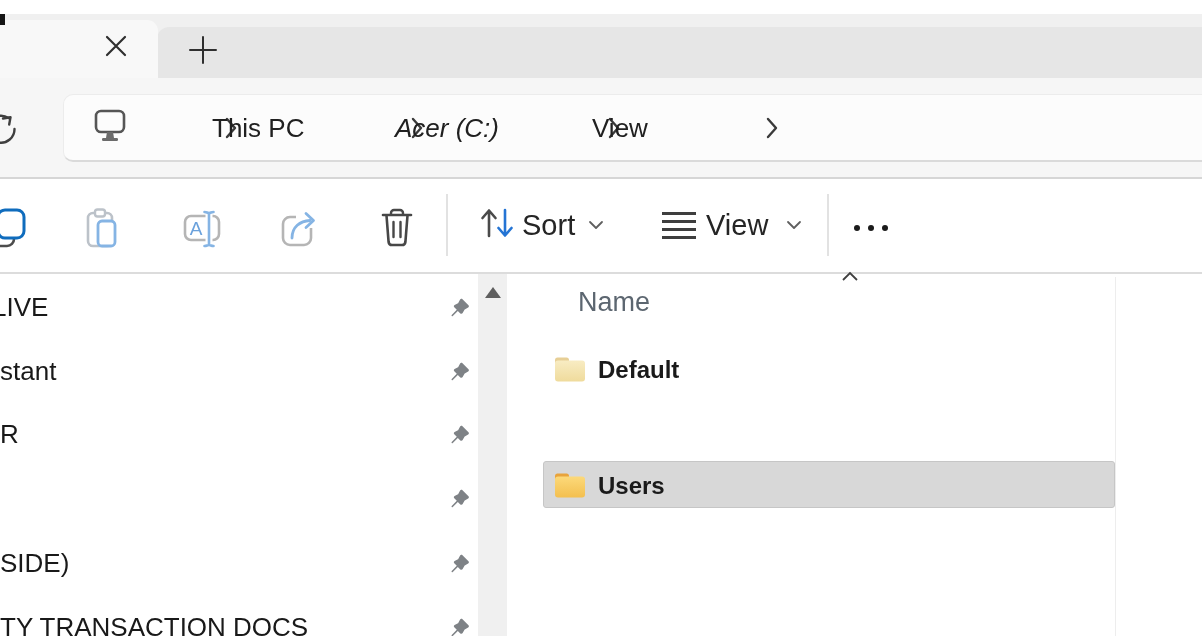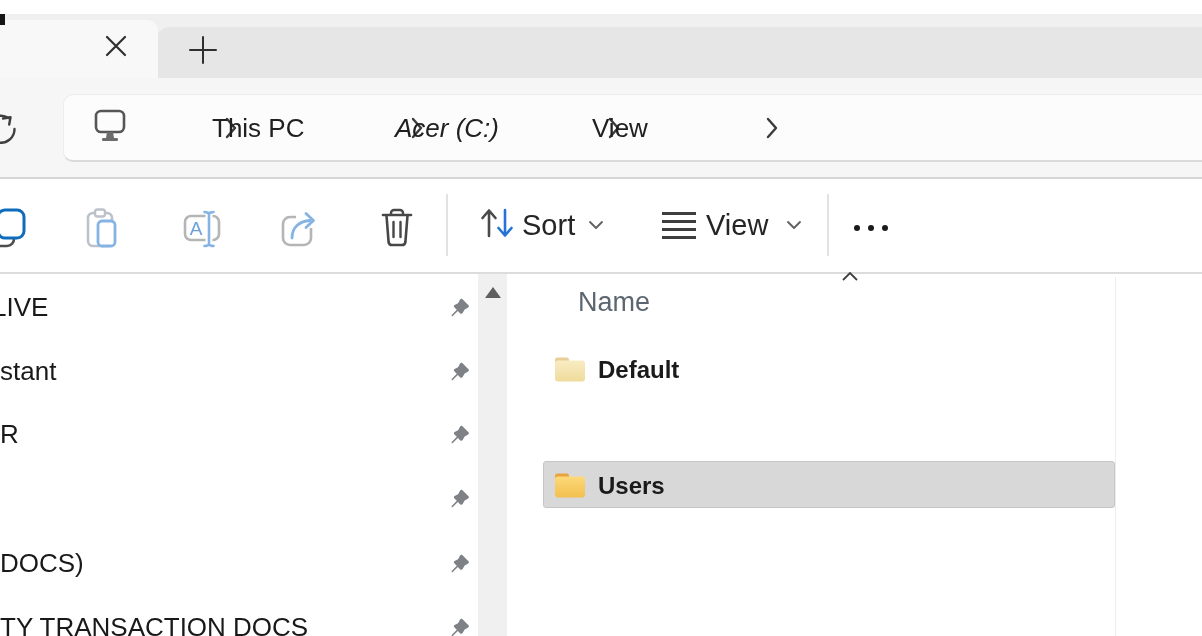--- a/index.html
+++ b/index.html
@@ -292,21 +292,21 @@
       </div>
       <div class="side-item si-3">
         <span class="side-label"></span>
         <span class="pin">
           <svg width="24" height="24" viewBox="0 0 24 24">
               <path d="M13.75 2.53l7.72 7.72c.69.69.53 1.85-.32 2.31l-3.39 1.85c-.11.06-.2.15-.26.26l-1.85 3.39c-.46.85-1.62 1.01-2.31.32l-2.5-2.5-5.06 5.06a.75.75 0 01-1.06-1.06l5.06-5.06-2.5-2.5c-.69-.69-.53-1.85.32-2.31l3.39-1.85c.11-.06.2-.15.26-.26l1.85-3.39c.46-.85 1.62-1.01 2.31-.32z" fill="#7e8286"></path>
             </svg>
         </span>
       </div>
       <div class="side-item si-4">
-        <span class="side-label">DOCS)</span>
+        <span class="side-label">SIDE)</span>
         <span class="pin">
           <svg width="24" height="24" viewBox="0 0 24 24">
               <path d="M13.75 2.53l7.72 7.72c.69.69.53 1.85-.32 2.31l-3.39 1.85c-.11.06-.2.15-.26.26l-1.85 3.39c-.46.85-1.62 1.01-2.31.32l-2.5-2.5-5.06 5.06a.75.75 0 01-1.06-1.06l5.06-5.06-2.5-2.5c-.69-.69-.53-1.85.32-2.31l3.39-1.85c.11-.06.2-.15.26-.26l1.85-3.39c.46-.85 1.62-1.01 2.31-.32z" fill="#7e8286"></path>
             </svg>
         </span>
       </div>
       <div class="side-item si-5">
         <span class="side-label">TY TRANSACTION DOCS</span>
         <span class="pin">
           <svg width="24" height="24" viewBox="0 0 24 24">

